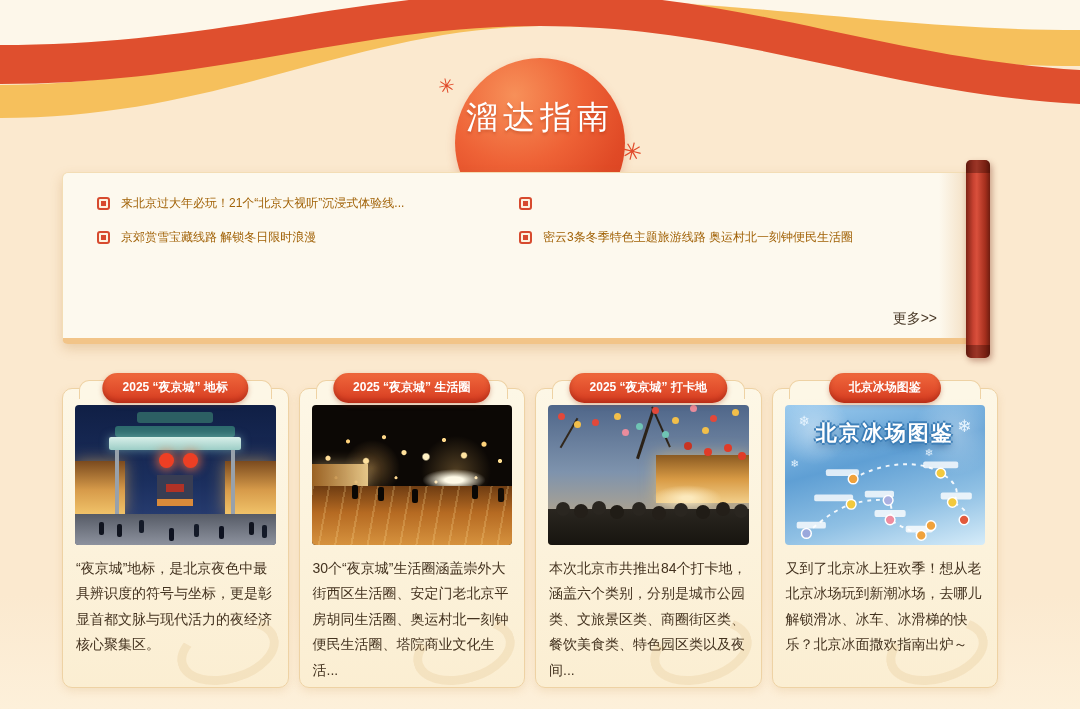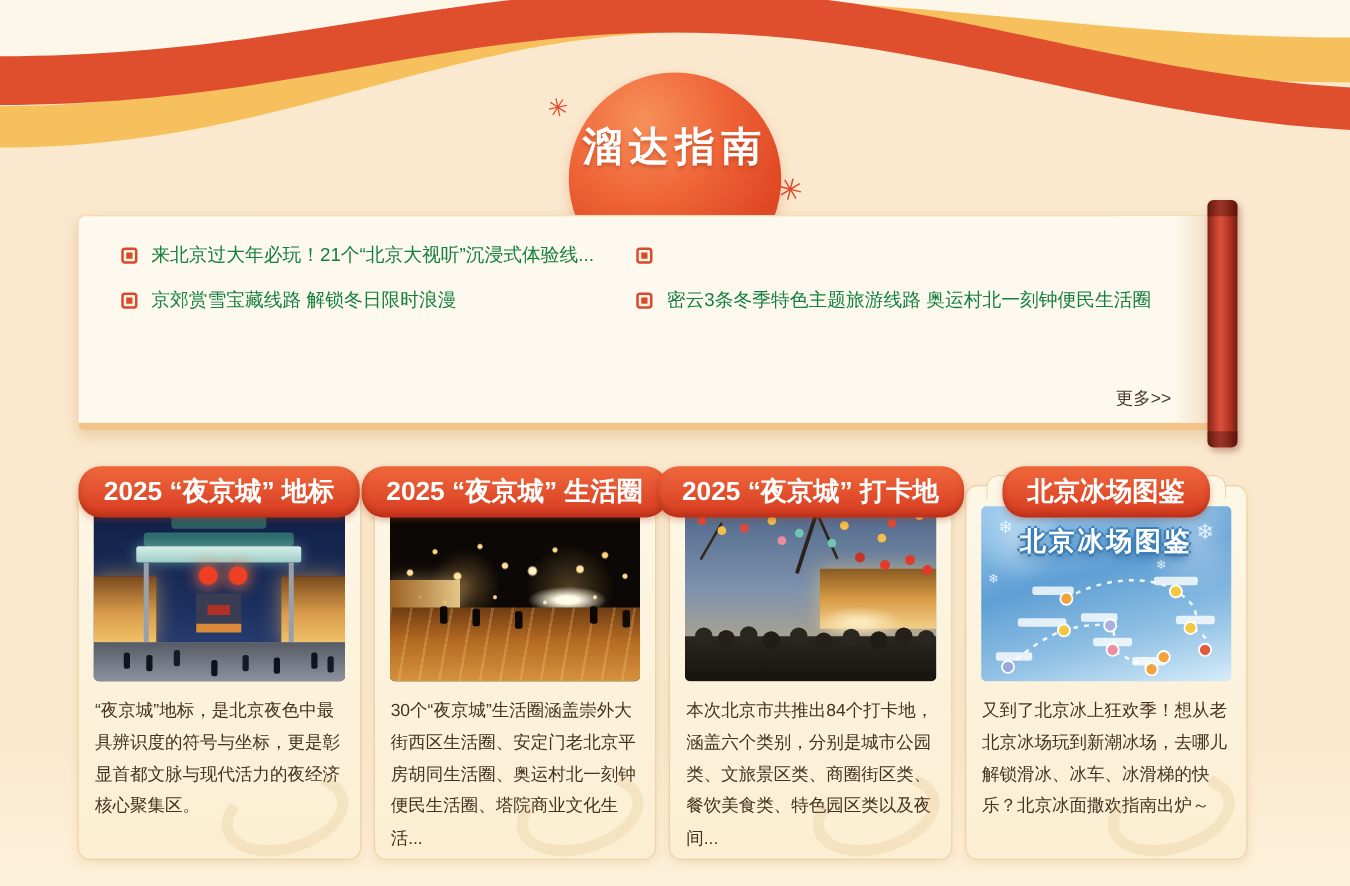--- a/index.html
+++ b/index.html
@@ -9,36 +9,36 @@
           background:linear-gradient(180deg,#fbe9cf 0%,#fbe9cf 84%,#fdf0da 100%); }
 
   
   .waves { position:absolute; top:0; left:0; width:1080px; height:175px; z-index:0; }
 
   
   .badge { position:absolute; left:455px; top:58px; width:170px; height:170px; border-radius:50%;
            background:radial-gradient(circle at 35% 22%,#f79059 0%,#ee6236 40%,#e04a26 68%,#d63a1e 100%);
            z-index:1; box-shadow:0 4px 10px rgba(200,80,40,.25); }
   .badge-text { position:absolute; left:0; right:0; top:38px; text-align:center;
-                font-size:32px; font-weight:bold; color:#fff; letter-spacing:5px;
+                font-size:32px; font-weight:normal; color:#fff; letter-spacing:5px;
                 text-shadow:0 2px 3px rgba(150,40,10,.35); }
   .sparkle { position:absolute; color:#e14a2a; z-index:2; }
   .sparkle.s1 { left:438px; top:74px; font-size:20px; transform:rotate(-12deg); }
   .sparkle.s2 { left:622px; top:138px; font-size:24px; transform:rotate(14deg); }
 
   
   .panel { position:absolute; left:62px; top:172px; width:908px; height:172px; z-index:2;
            background:#fdf9ee; border:1px solid #f3ddb5; border-bottom:6px solid #f2c488;
            border-radius:6px 0 0 6px; box-shadow:0 5px 12px rgba(190,130,60,.28); }
   .panel-shade { position:absolute; top:0; bottom:0; right:0; width:30px;
                  background:linear-gradient(90deg,rgba(230,180,110,0),rgba(220,160,90,.30)); pointer-events:none; }
   .news-grid { display:grid; grid-template-columns:1fr 1fr; column-gap:20px; row-gap:17px;
                padding:22px 48px 0 34px; }
   .news-item { display:flex; align-items:center; gap:11px; cursor:pointer; }
-  .news-text { font-size:15px; color:#15803d; white-space:nowrap; overflow:hidden; }
+  .news-text { font-size:12px; color:#a16207; white-space:nowrap; overflow:hidden; }
   .bullet { flex:0 0 13px; width:13px; height:13px; border:2px solid #d74a2e; border-radius:3px;
             background:#fdf3e0; position:relative; }
   .bullet::after { content:''; position:absolute; left:2px; top:2px; width:5px; height:5px;
                    background:#d74a2e; }
   .more { position:absolute; right:32px; bottom:10px; font-size:14px; color:#4a3a28; cursor:pointer; }
 
   .roller { position:absolute; left:966px; top:160px; width:24px; height:198px; z-index:3;
             border-radius:5px;
             background:linear-gradient(90deg,#7e2415 0%,#c84231 30%,#d9503c 45%,#a52f1d 80%,#6f1d10 100%);
             box-shadow:2px 3px 6px rgba(120,40,20,.4); }
@@ -54,21 +54,21 @@
           border:1px solid #eed2a4; border-radius:10px;
           box-shadow:0 3px 8px rgba(200,150,80,.18); }
   .card::before { content:''; position:absolute; top:-9px; left:16px; right:16px; height:18px;
           background:#fdf7e6; border:1px solid #eed2a4; border-bottom:none;
           border-radius:10px 10px 0 0; }
   .card::after { content:''; position:absolute; right:8px; bottom:4px; width:86px; height:46px;
           border-radius:50%; border:9px solid rgba(215,170,105,.18); border-top-color:transparent;
           transform:rotate(-16deg); pointer-events:none; }
   .card-banner { position:absolute; top:-16px; left:50%; transform:translateX(-50%); z-index:3;
           white-space:nowrap; background:linear-gradient(180deg,#f0683c,#d63b20);
-          color:#fff; font-weight:bold; font-size:21px; padding:6px 20px 7px; border-radius:18px;
+          color:#fff; font-weight:bold; font-size:12px; padding:6px 20px 7px; border-radius:18px;
           box-shadow:inset 0 -3px 5px rgba(120,20,10,.35), 0 2px 5px rgba(160,60,25,.35);text-align:center; }
   .photo { position:relative; margin:16px 12px 0; height:140px; border-radius:4px; overflow:hidden; z-index:1; }
   .card-desc { padding:11px 13px 0; font-size:14px; line-height:1.82; color:#43321f; }
 
   
   .p1 { background:linear-gradient(180deg,#101f45 0%,#1b2f5e 55%,#263b6e 78%); }
   .p1 > div { position:absolute; }
   .p1-side-l { left:0; top:40%; width:25%; height:38%;
                background:linear-gradient(180deg,#7a4a1e,#d79b4a 55%,#f0c269); box-shadow:0 0 16px rgba(250,190,90,.55); }
   .p1-side-r { right:0; top:40%; width:25%; height:38%;

